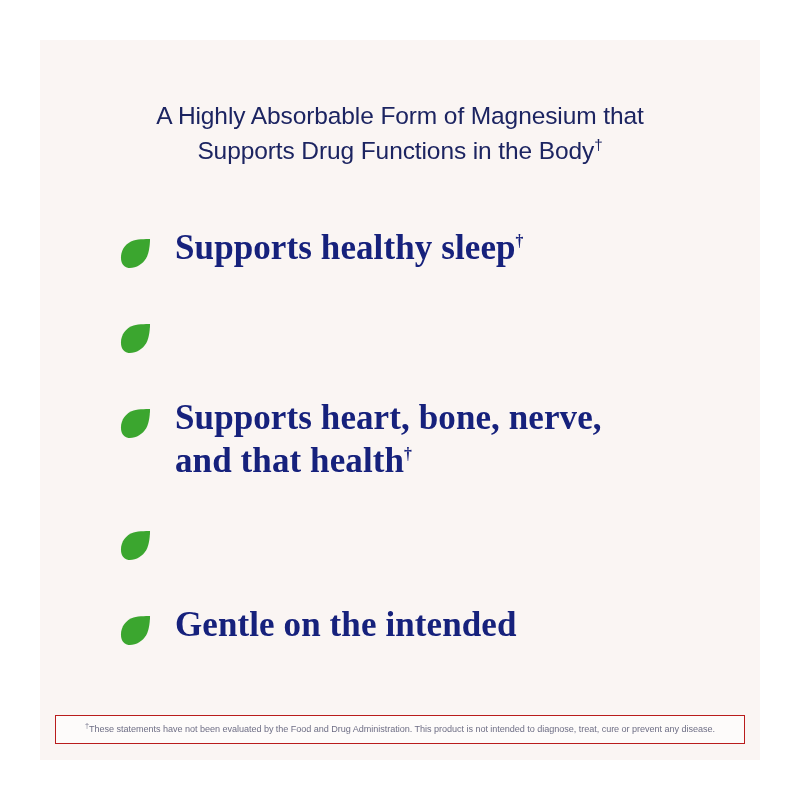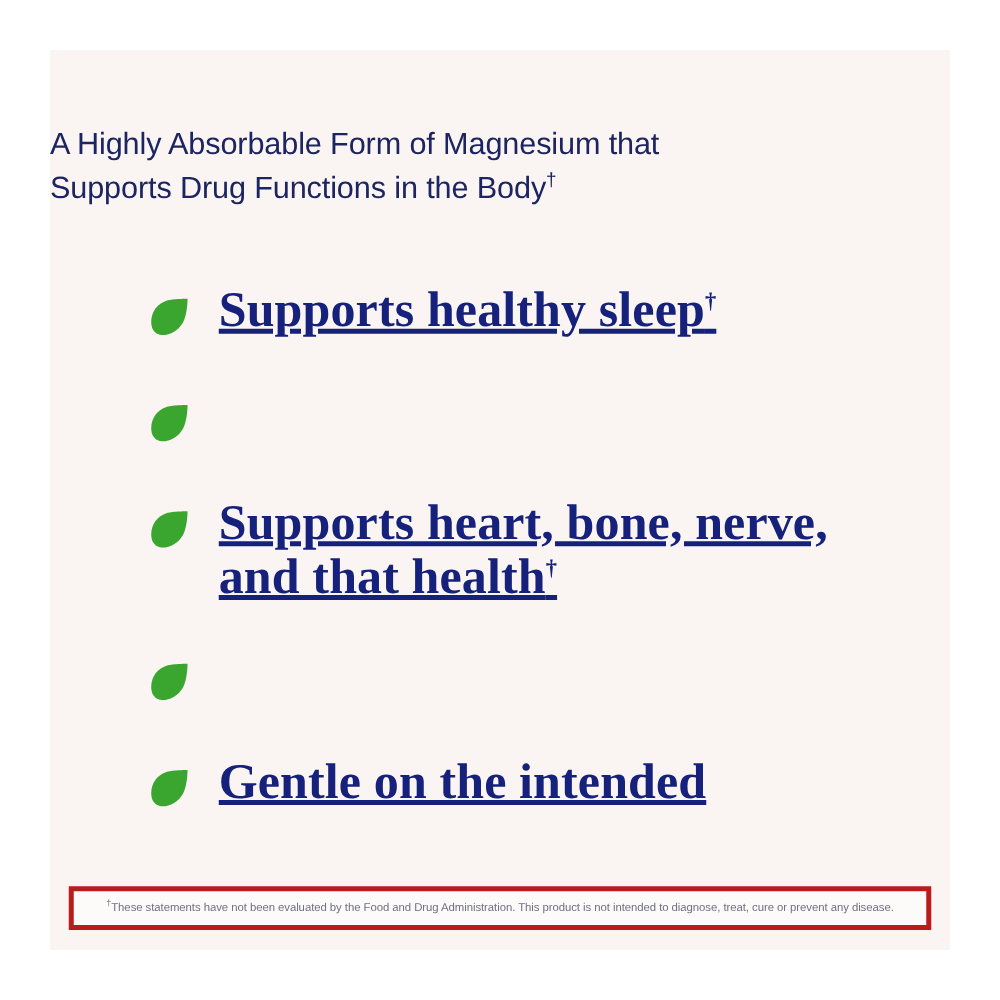--- a/index.html
+++ b/index.html
@@ -24,20 +24,21 @@
     background: #faf5f3;
     box-sizing: border-box;
   }
 
   
   #headline {
     position: absolute;
     left: 0;
     top: 58px;
     width: 720px;
+    text-align: center;
     color: #1c2461;
     font-family: "Liberation Sans", sans-serif;
     font-size: 24.5px;
     font-weight: 400;
     line-height: 35px;
     letter-spacing: -0.1px;
   }
   #headline .ln { display: block; white-space: nowrap; }
   #headline sup {
     font-size: 0.62em;
@@ -69,41 +70,40 @@
     width: 31px;
     height: 31px;
     display: block;
   }
   .leaf-icon svg { display: block; width: 31px; height: 31px; }
 
   .benefit-text {
     display: block;
     font-family: "Liberation Serif", serif;
     font-weight: 700;
-    font-size: 40px;
+    font-size: 35px;
     line-height: 43px;
     color: #16217c;
     letter-spacing: 0.1px;
-    text-decoration: underline;
   }
   .benefit-text sup {
     font-size: 0.45em;
     vertical-align: super;
     line-height: 0;
     font-weight: 700;
   }
 
   
   #disclaimer {
     position: absolute;
     left: 15px;
     bottom: 16px;
     width: 690px;
     box-sizing: border-box;
-    border: 4px solid #b91c1c;
+    border: 1px solid #b91c1c;
     background: #fdfbfa;
     padding: 7px 10px 8px 10px;
     text-align: center;
   }
   #disclaimer-text {
     font-family: "Liberation Sans", sans-serif;
     font-size: 9.1px;
     line-height: 12px;
     color: #6f6f86;
     letter-spacing: -0.05px;

